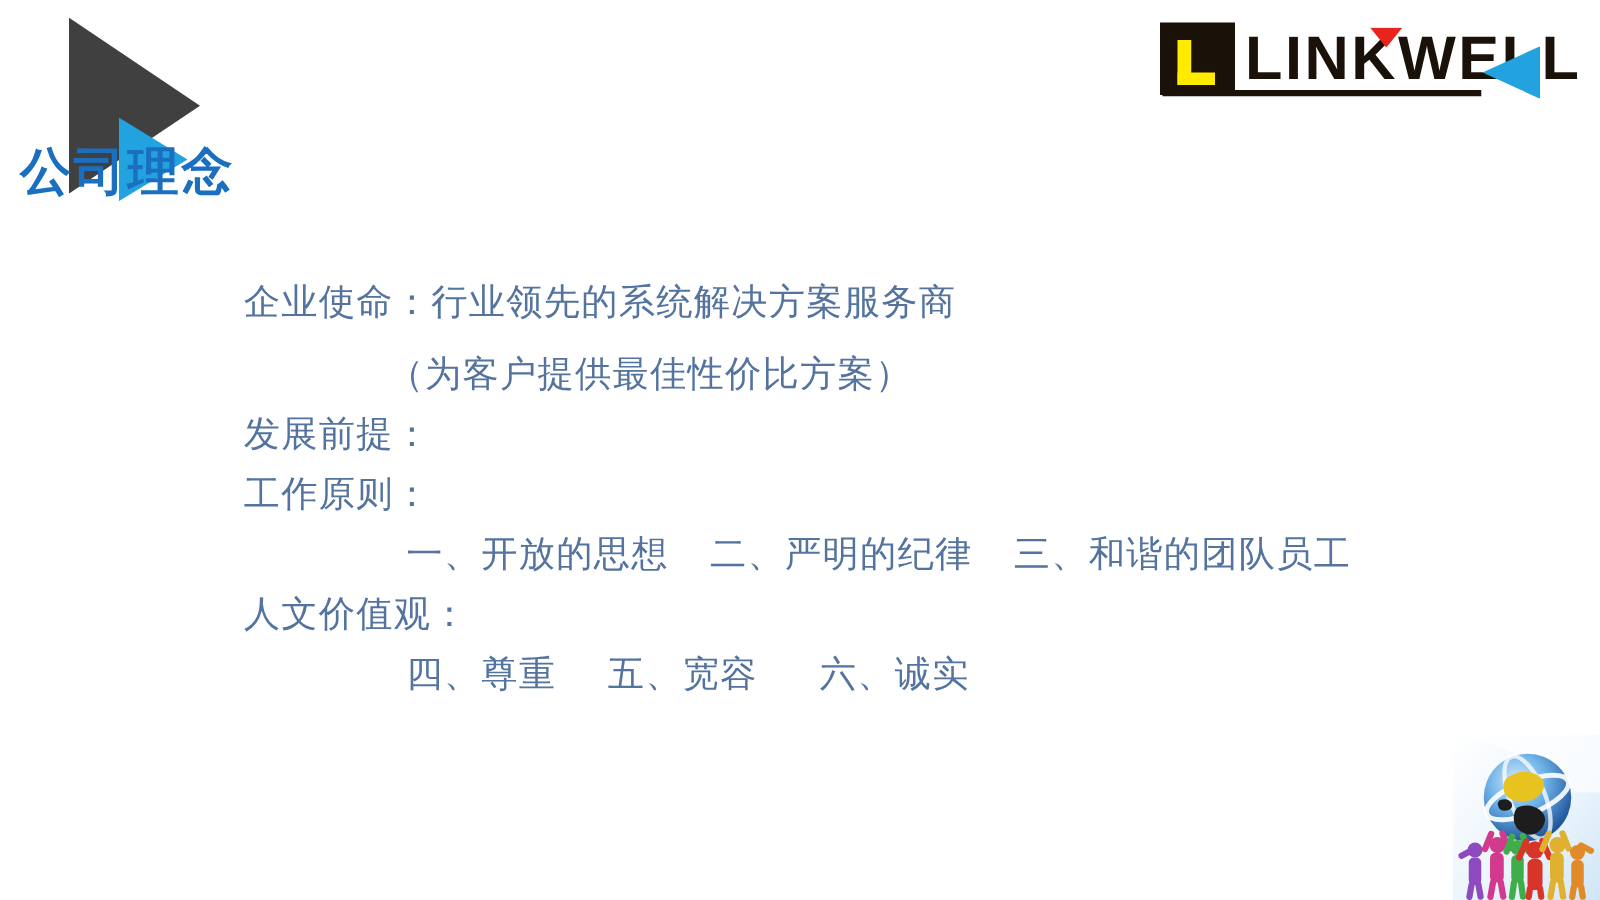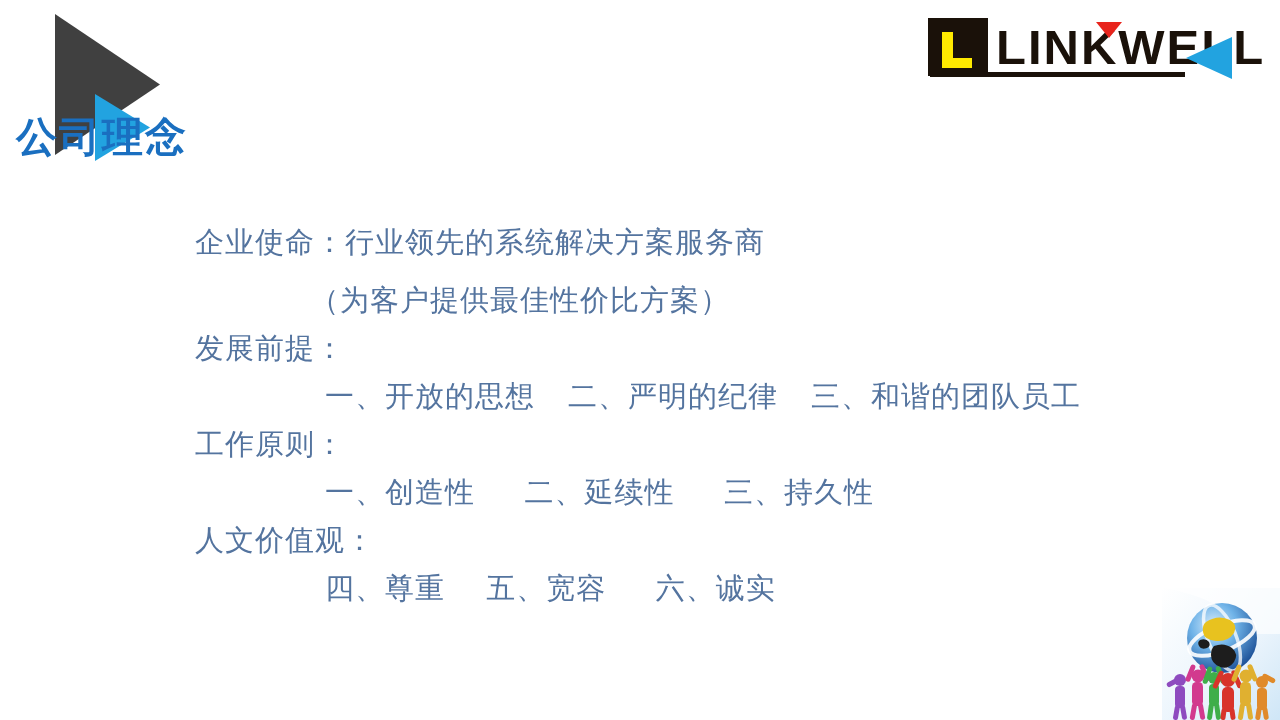--- a/index.html
+++ b/index.html
@@ -193,23 +193,22 @@
     <div class="logo-underline"></div>
     <div class="logo-blue-tri"></div>
   </div>
 
   <div class="title">公司理念</div>
 
   <div class="content">
     <div class="line">企业使命：行业领先的系统解决方案服务商</div>
     <div class="line indent">（为客户提供最佳性价比方案）</div>
     <div class="line">发展前提：</div>
+    <div class="line">工作原则：</div>
     <div class="line indent2">一、开放的思想    二、严明的纪律    三、和谐的团队员工</div>
-    <div class="line">工作原则：</div>
-    <div class="line indent2">一、创造性      二、延续性      三、持久性</div>
     <div class="line">人文价值观：</div>
     <div class="line indent2">四、尊重     五、宽容      六、诚实</div>
   </div>
 
   <div class="team-badge">
     <svg width="118" height="132" viewBox="0 0 118 132" xmlns="http://www.w3.org/2000/svg">
       <defs>
         <radialGradient id="gl" cx="38%" cy="32%" r="72%">
           <stop offset="0%" stop-color="#d8ecfb"></stop>
           <stop offset="45%" stop-color="#6fb3e8"></stop>

